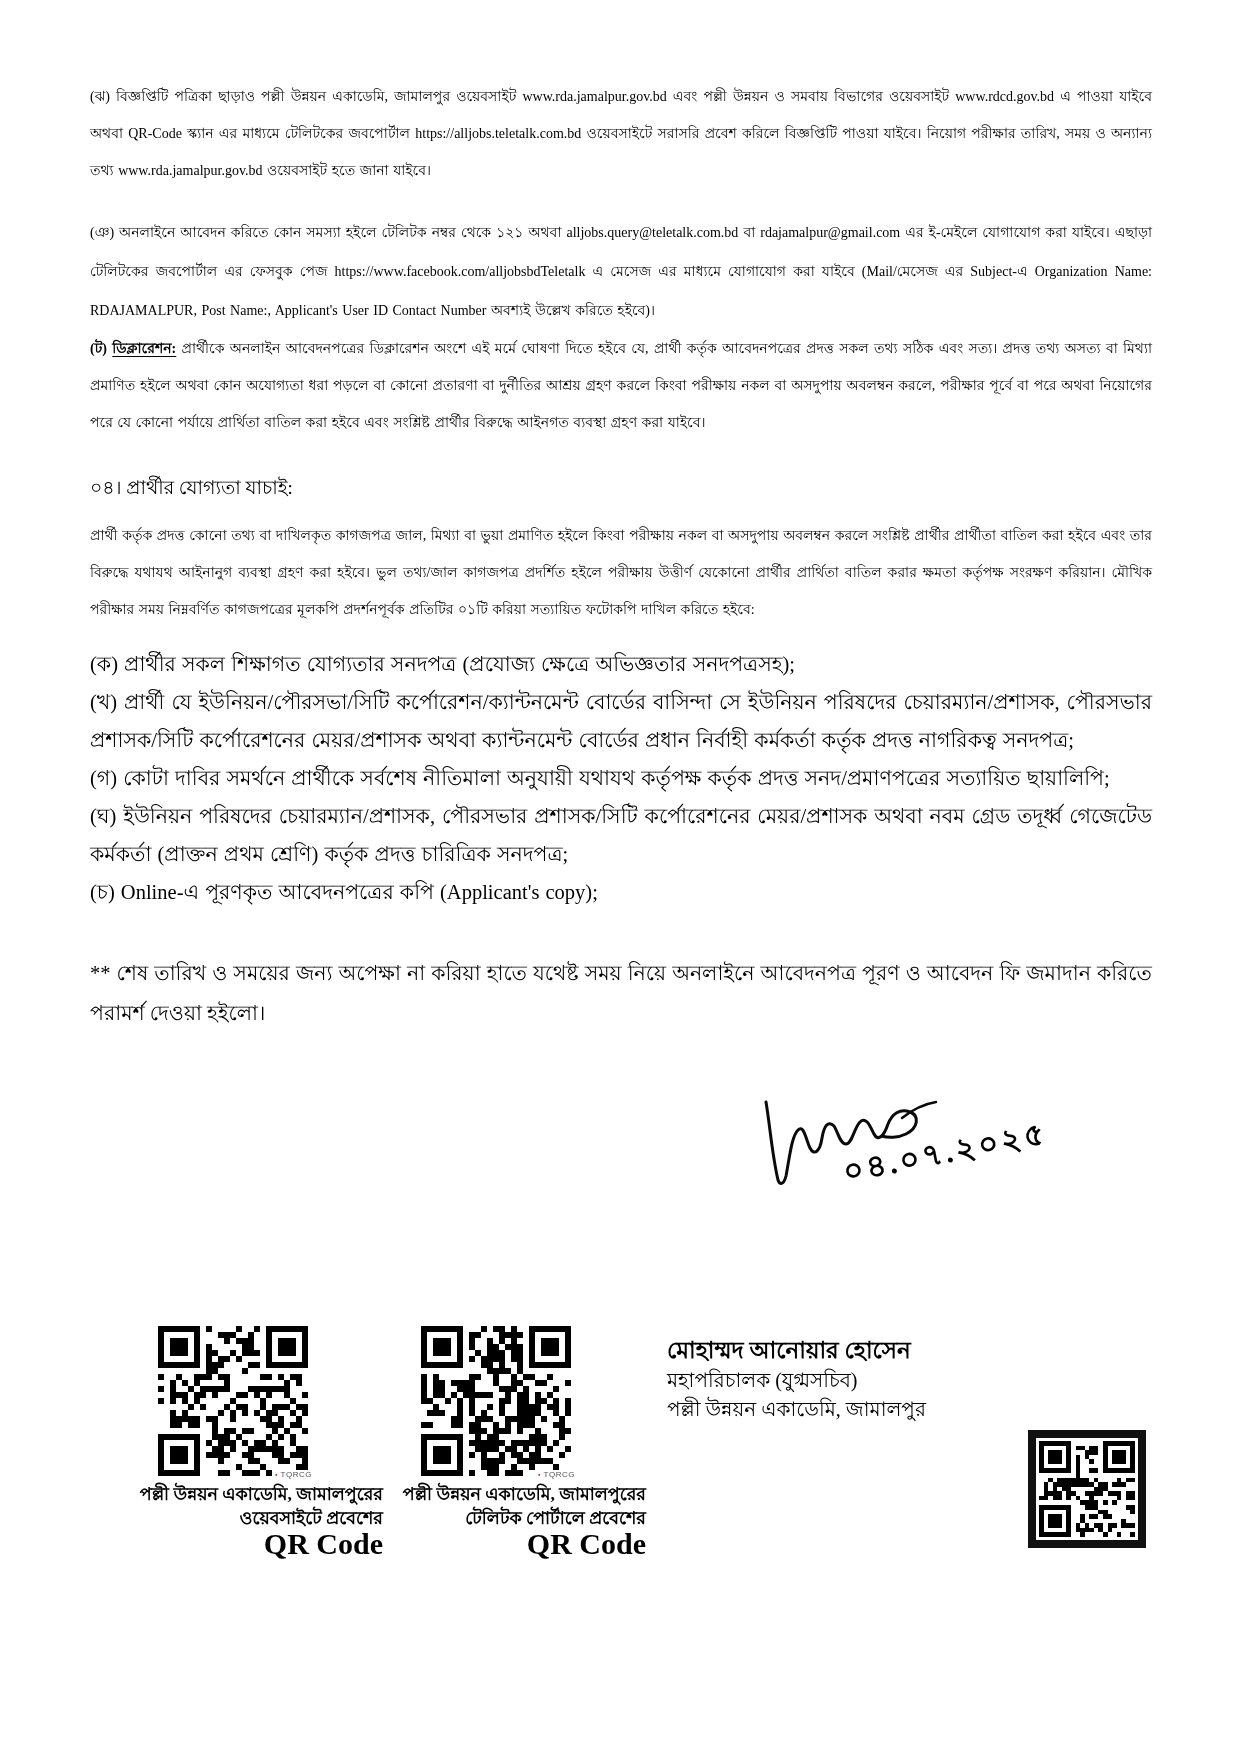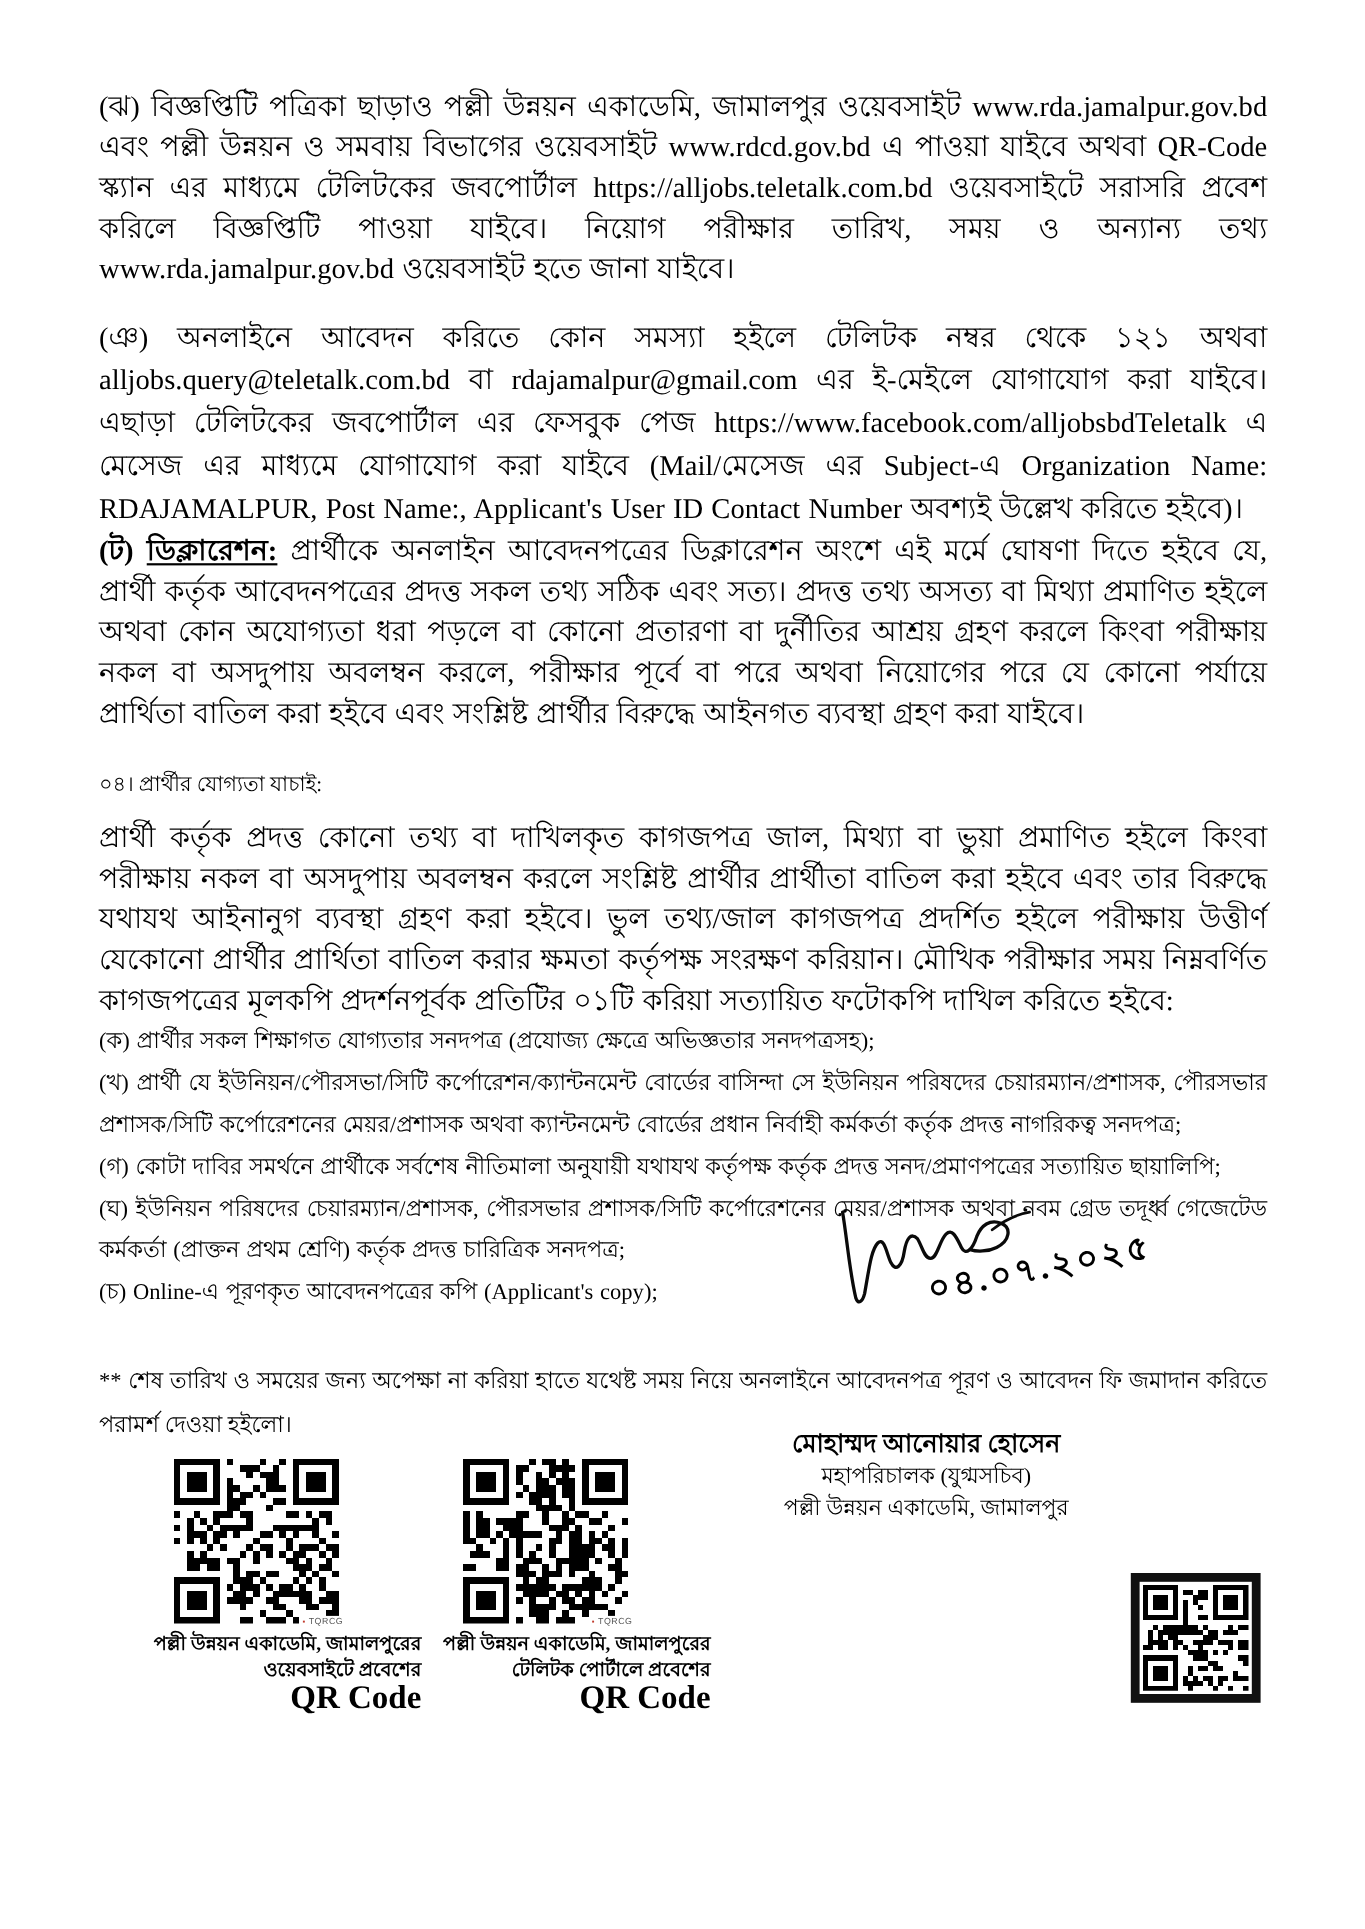--- a/index.html
+++ b/index.html
@@ -4,41 +4,41 @@
 <style>
   * { margin:0; padding:0; box-sizing:border-box; }
   html,body { background:#e8e8e8; }
   body { font-family:"Liberation Serif","DejaVu Serif",serif; color:#000; }
   .page {
     position:relative; width:1241px; height:1754px; background:#ffffff;
     margin:0 auto; overflow:hidden;
   }
   .flow { position:absolute; left:90px; top:78px; width:1062px; }
   .para {
-    font-size:26px; line-height:37px; text-align:justify;
+    font-size:14px; line-height:37px; text-align:justify;
     word-spacing:1px;
     font-family:Liberation Serif, serif;
   }
   .para.wide { line-height:39px; }
   .gap-md { margin-top:24px; }
   .sec-heading { font-size:19px; font-weight:normal; line-height:30px; margin-top:32px; }
   .intro { margin-top:14px; }
-  .req-list { margin-top:0; }
+  .req-list { margin-top:17px; }
   .req-item { font-size:20.5px; line-height:38px; text-align:justify; word-spacing:1px; }
   .note { margin-top:42px; font-size:20.5px; line-height:40px; text-align:justify; }
   .bold { font-weight:bold; }
   u { text-underline-offset:3px; }
 
   
   .sig-mark { position:absolute; left:752px; top:1096px; width:220px; height:92px; }
   .sig-date {
     position:absolute; left:842px; top:1128px; font-size:31px; font-weight:bold;
     transform:rotate(-11deg); letter-spacing:3px; white-space:nowrap;
   }
-  .sig-block { position:absolute; left:667px; top:1298px; width:350px; text-align:center; }
+  .sig-block { position:absolute; left:667px; top:1336px; width:350px; }
   .sig-name { font-size:23px; font-weight:bold; line-height:30px; }
   .sig-title { font-size:20px; line-height:29px; }
   .sig-org { font-size:20px; line-height:29px; }
 
   
   .qr-box { position:absolute; width:156px; height:150px; background:#fff; }
   .qr-box svg { display:block; }
   #qr1 { left:155px; top:1326px; }
   #qr2 { left:418px; top:1326px; }
   .qr-wm {

